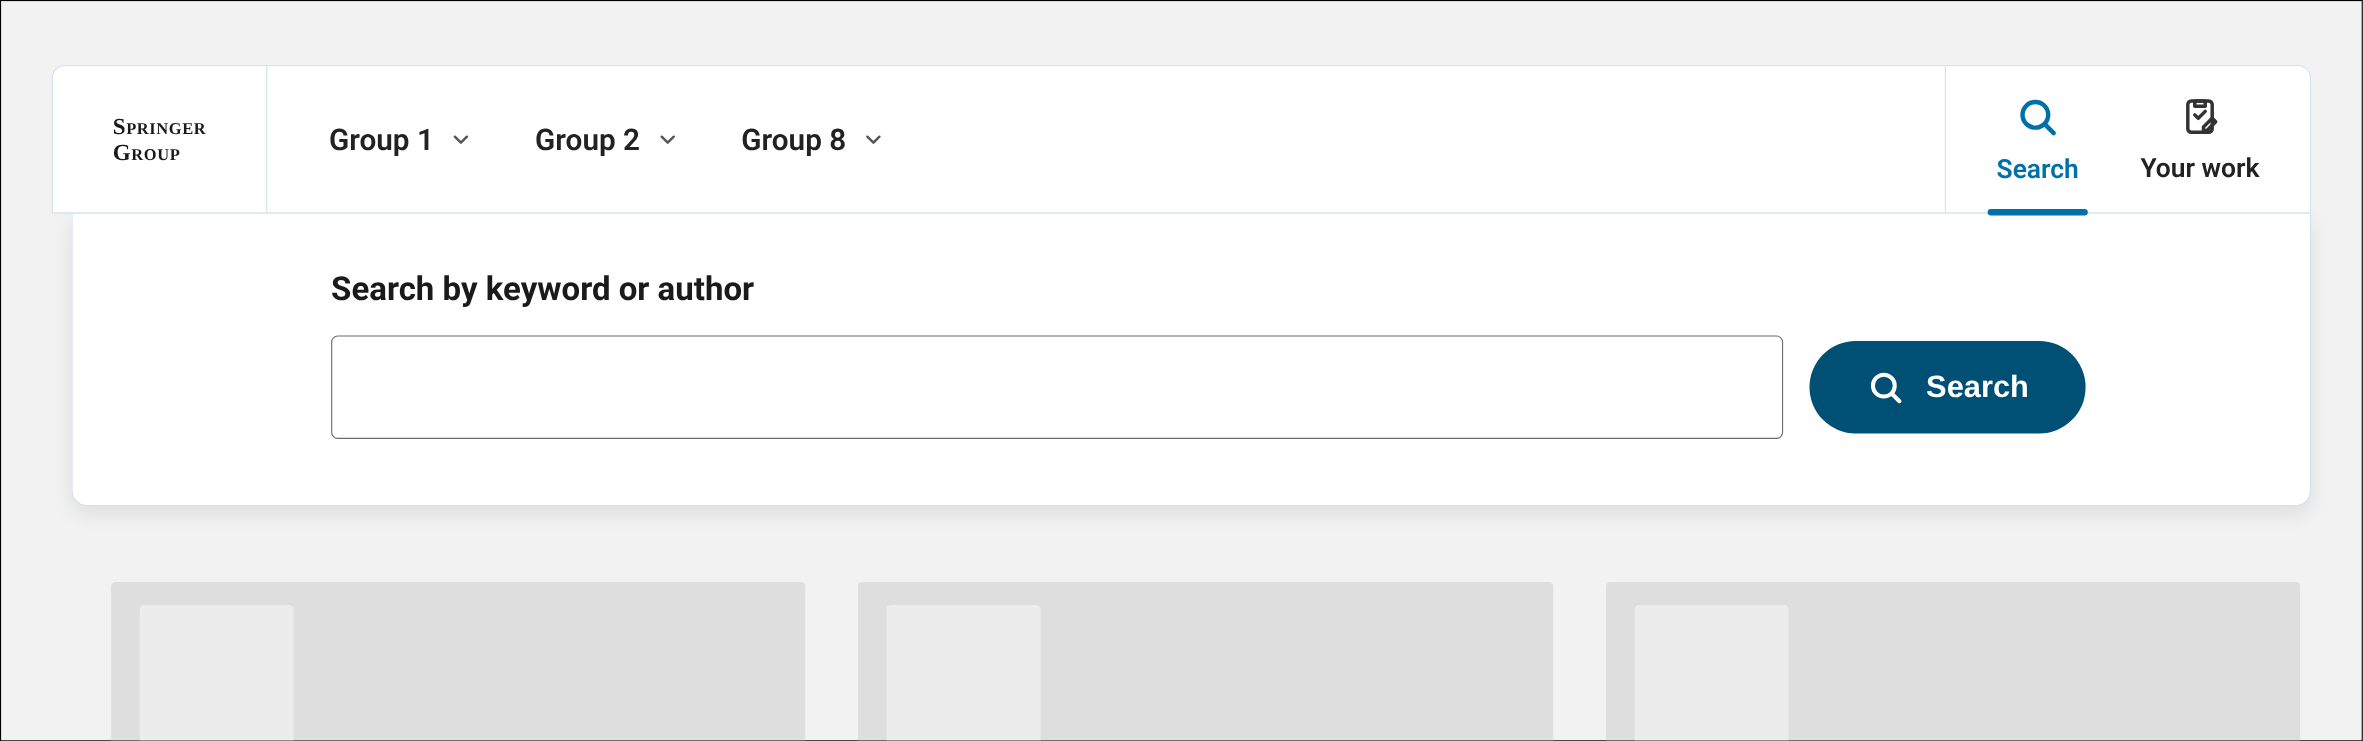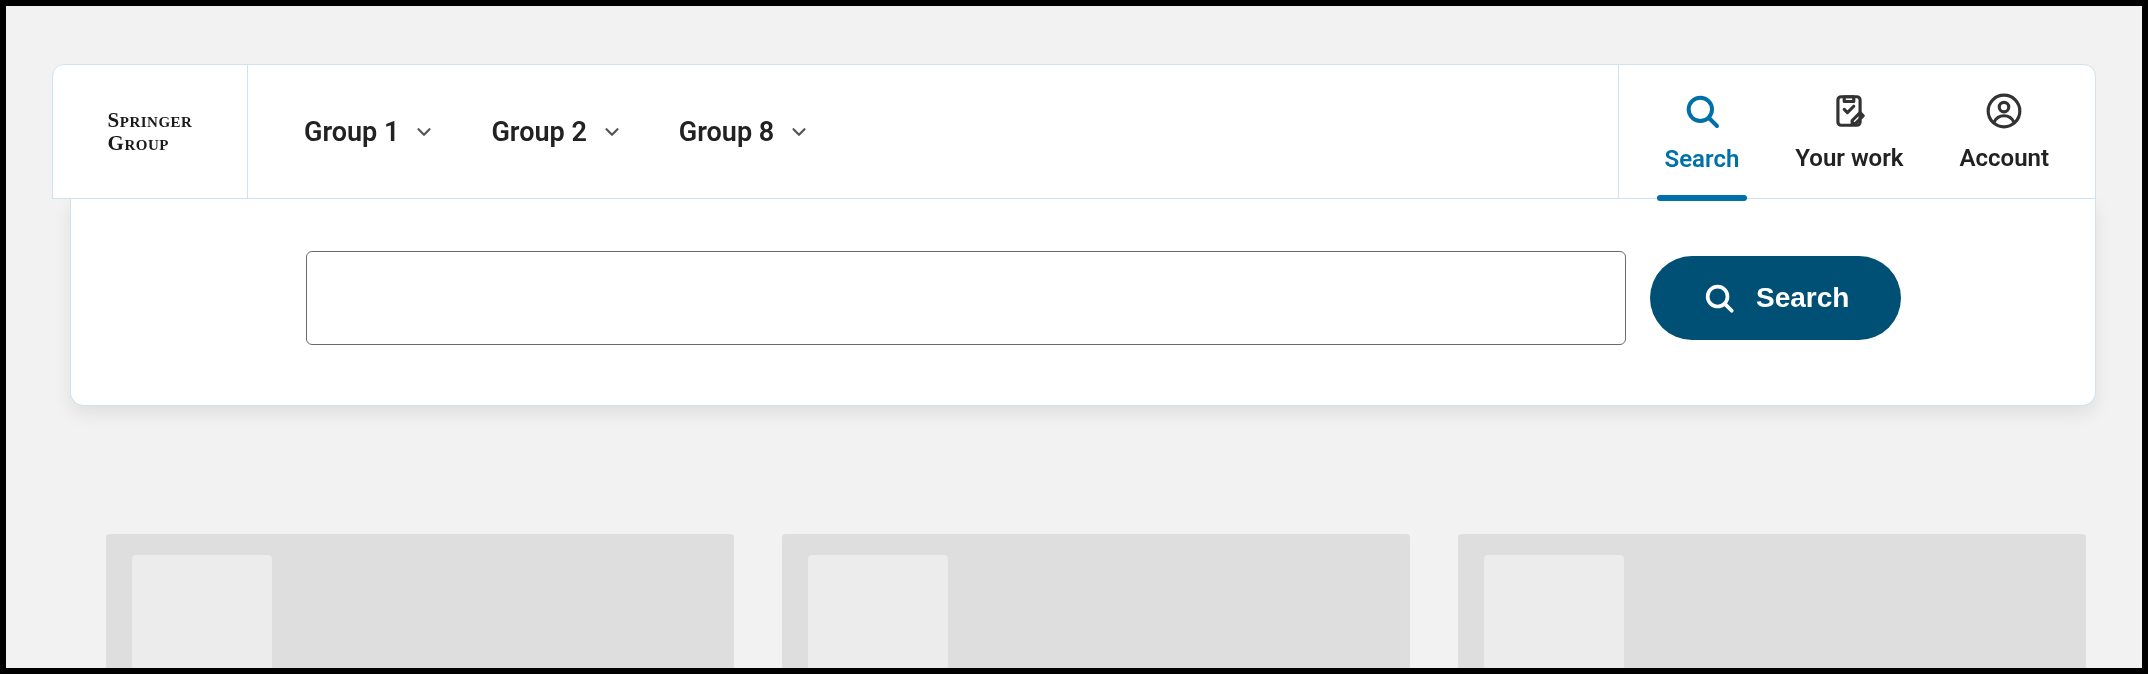--- a/index.html
+++ b/index.html
@@ -5,21 +5,21 @@
   * { box-sizing: border-box; margin: 0; padding: 0; }
   html, body { width: 100%; height: 100%; }
   body {
     font-family: -apple-system, BlinkMacSystemFont, "Segoe UI", Roboto, "Helvetica Neue", Arial, sans-serif;
     background: #fff;
     color: #222;
   }
   .outer-frame {
     width: 2148px;
     height: 674px;
-    border: 6px solid #000000;
+    border: 1px solid #000000;
     background: #f2f2f2;
     padding: 58px 46px 0 46px;
     position: relative;
     overflow: hidden;
   }
   .card-area {
     position: relative;
     width: 100%;
     height: 100%;
   }
@@ -248,34 +248,25 @@
           <span>
             <svg width="38" height="38" viewBox="0 0 24 24" fill="none" stroke="#333" stroke-width="2" stroke-linecap="round" stroke-linejoin="round">
               <rect x="5" y="3" width="14" height="18" rx="2"></rect>
               <path d="M9 3h6v3H9z"></path>
               <path d="M9 11l2 2 4-4"></path>
               <path d="M14 18l5-5 2 2-5 5h-2v-2z"></path>
             </svg>
           </span>
           <span class="action-label">Your work</span>
         </div>
-        <div class="action-item">
-          <span>
-            <svg width="38" height="38" viewBox="0 0 24 24" fill="none" stroke="#333" stroke-width="2" stroke-linecap="round" stroke-linejoin="round">
-              <circle cx="12" cy="12" r="10"></circle>
-              <circle cx="12" cy="9.5" r="3"></circle>
-              <path d="M5.5 19.2c1.4-2.6 4-4.2 6.5-4.2s5.1 1.6 6.5 4.2"></path>
-            </svg>
-          </span>
-          <span class="action-label">Account</span>
-        </div>
       </div>
     </div>
 
     <div class="search-panel">
+      <div class="search-title">Search by keyword or author</div>
       <div class="search-row">
         <input type="text" class="search-input" value="" style="">
         <button class="search-button">
           <span>
             <svg width="34" height="34" viewBox="0 0 24 24" fill="none" stroke="#fff" stroke-width="2.6" stroke-linecap="round" stroke-linejoin="round">
                 <circle cx="11" cy="11" r="7"></circle>
                 <line x1="21" y1="21" x2="16.65" y2="16.65"></line>
               </svg>
           </span>
           <span>Search</span>

